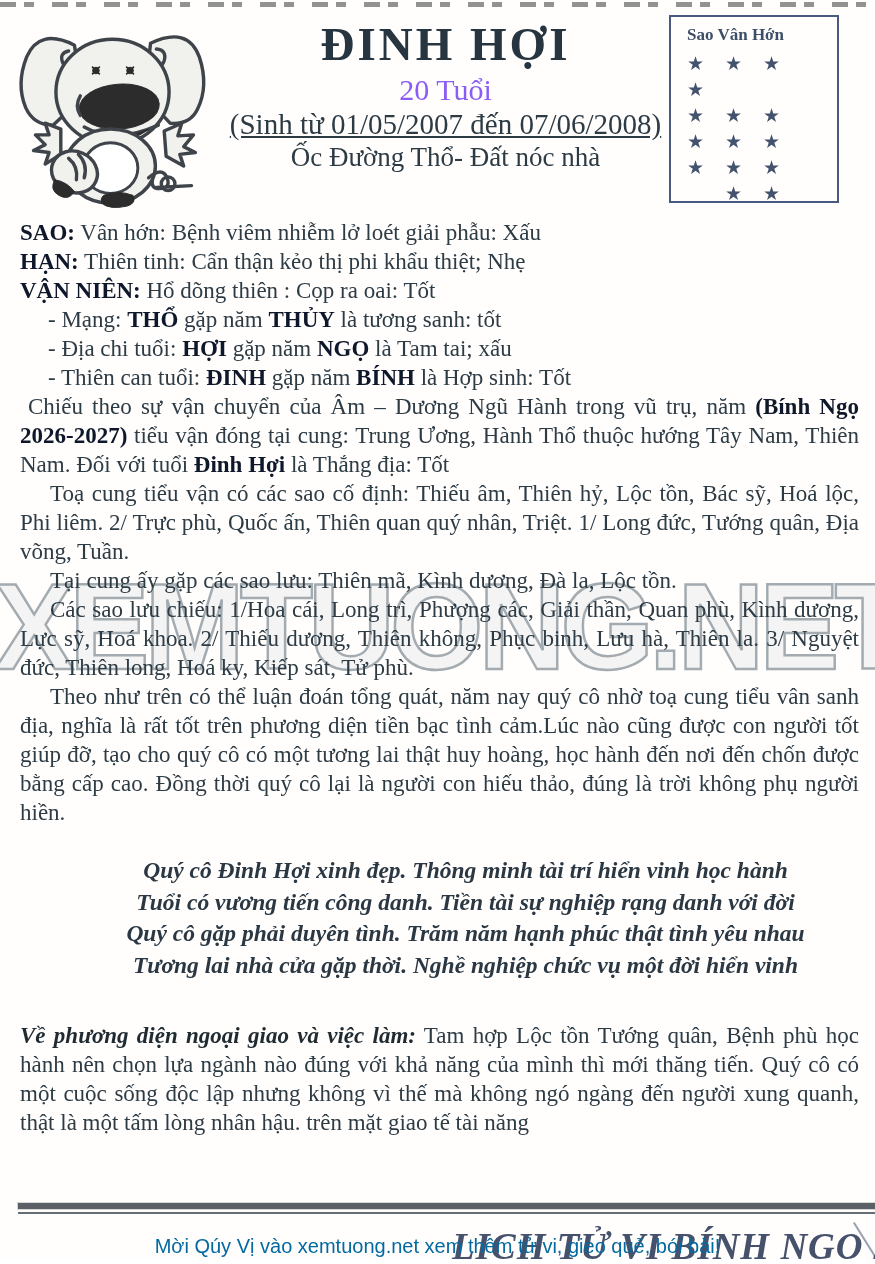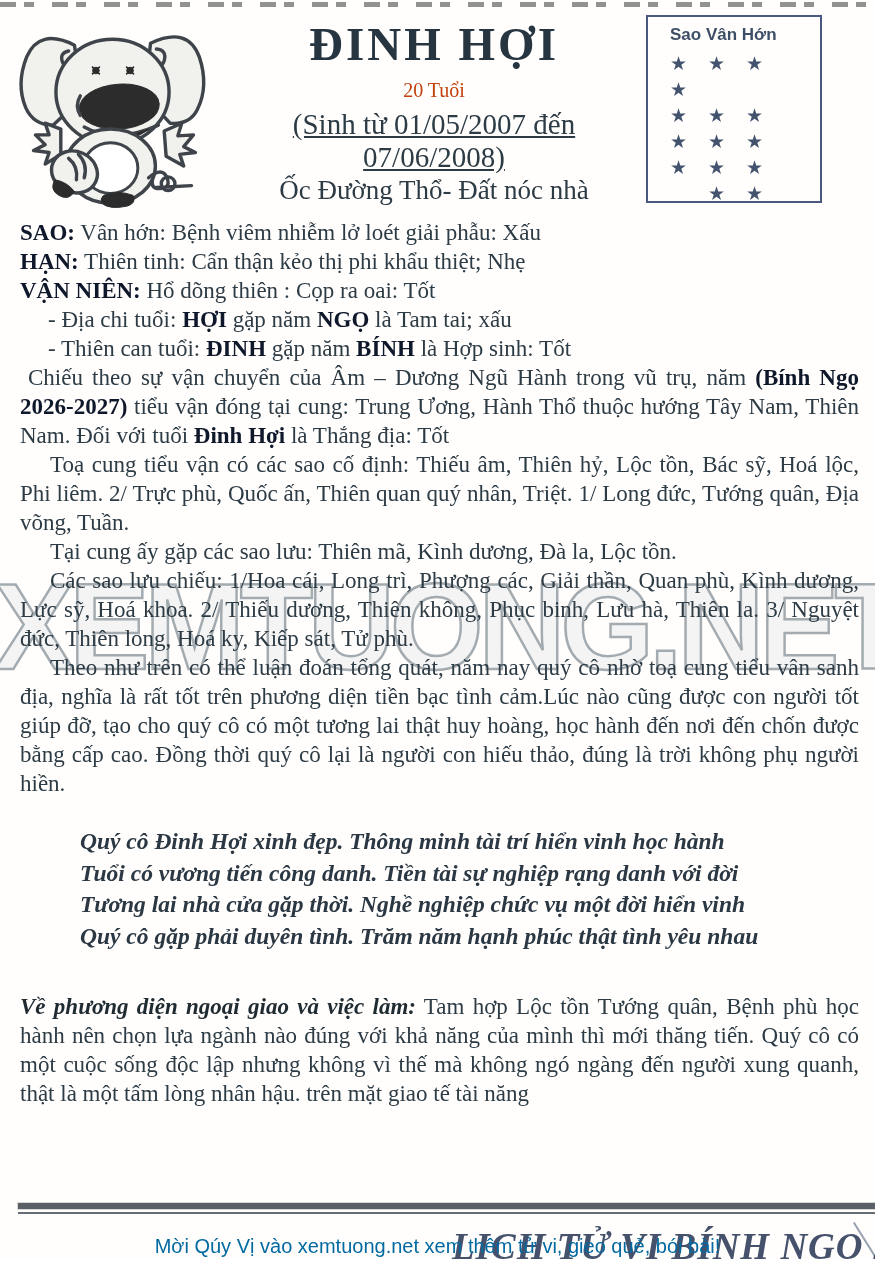--- a/index.html
+++ b/index.html
@@ -14,44 +14,44 @@
     background:repeating-linear-gradient(90deg,#3a3a3a 0 16px, transparent 16px 24px, #3a3a3a 24px 34px, transparent 34px 52px);
   }
   
   .header { position:relative; z-index:2; display:flex; align-items:flex-start; padding-top:12px; height:200px; }
   .pig-wrap { width:212px; flex:0 0 212px; padding-left:10px; }
   .header-center { flex:1 1 auto; text-align:center; padding-top:4px; }
   .page-title {
     margin:0; font-size:47px; font-weight:700; letter-spacing:3px;
     color:#273540; line-height:56px;
   }
-  .age-line { font-size:20px; line-height:36px; color:#c2410c; }
+  .age-line { font-size:30px; line-height:36px; color:#8b5cf6; }
   .birth-range { font-size:29px; line-height:33px;text-decoration:underline; }
   .element-line { font-size:27px; line-height:32px; }
   .element-mark { font-size:18px; vertical-align:10px; color:#4a565e; }
   .destiny-line { font-size:27px; line-height:33px; }
   
   .star-box {
-    flex:0 0 150px; width:150px; margin-right:53px; margin-top:3px;
-    border:2px solid #49597f; padding:8px 0 14px 22px; height:162px;
-    font-family:Liberation Sans, sans-serif;
+    flex:0 0 150px; width:150px; margin-right:36px; margin-top:3px;
+    border:2px solid #49597f; padding:8px 0 14px 16px; height:162px;
+    font-family:Liberation Serif, serif;
   }
   .star-box-title { font-size:17px; font-weight:700; color:#3c4f66; margin-bottom:6px; }
   .star-grid { display:grid; grid-template-columns:repeat(3, 38px); grid-auto-rows:26px; }
   .star-cell { font-size:19px; color:#43536e; line-height:26px; }
   
   .body { position:relative; z-index:2; padding:6px 16px 0 20px; font-size:23px; line-height:29px; }
   .attr-line { white-space:nowrap; }
   .attr-line.dash { padding-left:28px; }
   .para { text-align:justify; }
   .indent { text-indent:30px; }
   .indent-sm { text-indent:8px; }
   .seg-b { font-weight:700; color:#0f172a; }
   .seg-bi { font-weight:700; font-style:italic; color:#1f2a31; }
-  .poem { margin:28px 8px 0 60px; font-weight:700; font-style:italic; font-size:23.5px; line-height:31.5px; color:#2b3843; }
+  .poem { margin:28px 8px 0 60px; font-weight:700; font-style:italic; font-size:23.5px; line-height:31.5px; color:#2b3843;text-align:center; }
   .para.lead { margin-top:40px; }
   
   .watermark {
     position:absolute; z-index:1; top:552px; left:-6px; width:890px;
     font-family:"Liberation Sans", sans-serif; font-weight:700;
     font-size:122px; letter-spacing:-5px; white-space:nowrap;
     color:rgba(226,229,229,0.38);
     -webkit-text-stroke:2.5px rgba(148,158,163,0.85);
     transform:scaleX(0.985); transform-origin:left; line-height:150px;
   }
@@ -150,32 +150,33 @@
           <span class="star-cell">★</span>
           <span class="star-cell">★</span>
         </div>
     </div>
   </div>
 
   <div class="body">
       <div class="attr-line"><span class="seg-b">SAO:</span><span> Vân hớn: Bệnh viêm nhiễm lở loét giải phẫu: Xấu</span></div>
       <div class="attr-line"><span class="seg-b">HẠN:</span><span> Thiên tinh: Cẩn thận kẻo thị phi khẩu thiệt; Nhẹ</span></div>
       <div class="attr-line"><span class="seg-b">VẬN NIÊN:</span><span> Hổ dõng thiên : Cọp ra oai: Tốt</span></div>
+      <div class="attr-line dash"><span>- Mạng: </span><span class="seg-b">THỔ</span><span> gặp năm </span><span class="seg-b">THỦY</span><span> là tương sanh: tốt</span></div>
       <div class="attr-line dash"><span>- Địa chi tuổi: </span><span class="seg-b">HỢI</span><span> gặp năm </span><span class="seg-b">NGỌ</span><span> là Tam tai; xấu</span></div>
       <div class="attr-line dash"><span>- Thiên can tuổi: </span><span class="seg-b">ĐINH</span><span> gặp năm </span><span class="seg-b">BÍNH</span><span> là Hợp sinh: Tốt</span></div>
       <div class="para indent-sm"><span>Chiếu theo sự vận chuyển của Âm – Dương Ngũ Hành trong vũ trụ, năm </span><span class="seg-b">(Bính Ngọ 2026-2027)</span><span> tiểu vận đóng tại cung: Trung Ương, Hành Thổ thuộc hướng Tây Nam, Thiên Nam. Đối với tuổi </span><span class="seg-b">Đinh Hợi</span><span>  là Thắng địa: Tốt</span></div>
       <div class="para indent"><span>Toạ cung tiểu vận có các sao cố định: Thiếu âm, Thiên hỷ, Lộc tồn, Bác sỹ, Hoá lộc, Phi liêm. 2/ Trực phù, Quốc ấn, Thiên quan quý nhân, Triệt. 1/ Long đức, Tướng quân, Địa võng, Tuần.</span></div>
       <div class="para indent"><span>Tại cung ấy gặp các sao lưu: Thiên mã, Kình dương, Đà la, Lộc tồn.</span></div>
       <div class="para indent"><span>Các sao lưu chiếu: 1/Hoa cái, Long trì, Phượng các, Giải thần, Quan phù, Kình dương, Lực sỹ, Hoá khoa. 2/ Thiếu dương, Thiên không, Phục binh, Lưu hà, Thiên la. 3/ Nguyệt đức, Thiên long, Hoá ky, Kiếp sát, Tử phù.</span></div>
       <div class="para indent"><span>Theo như trên có thể luận đoán tổng quát, năm nay quý cô nhờ toạ cung tiểu vân sanh địa, nghĩa là rất tốt trên phương diện tiền bạc tình cảm.Lúc nào cũng được con người tốt giúp đỡ, tạo cho quý cô có một tương lai thật huy hoàng, học hành đến nơi đến chốn được bằng cấp cao. Đồng thời quý cô lại là người con hiếu thảo, đúng là trời không phụ người hiền.</span></div>
       <div class="poem">
         <div class="poem-line">Quý cô Đinh Hợi xinh đẹp. Thông minh tài trí hiển vinh học hành</div>
         <div class="poem-line">Tuổi có vương tiến công danh. Tiền tài sự nghiệp rạng danh với đời</div>
+        <div class="poem-line">Quý cô gặp phải duyên tình. Trăm năm hạnh phúc thật tình yêu nhau</div>
         <div class="poem-line">Tương lai nhà cửa gặp thời. Nghề nghiệp chức vụ một đời hiển vinh</div>
-        <div class="poem-line">Quý cô gặp phải duyên tình. Trăm năm hạnh phúc thật tình yêu nhau</div>
       </div>
       <div class="para lead"><span class="seg-bi">Về phương diện ngoại giao và việc làm:</span><span> Tam hợp Lộc tồn Tướng quân, Bệnh phù học hành nên chọn lựa ngành nào đúng với khả năng của mình thì mới thăng tiến. Quý cô có một cuộc sống độc lập nhưng không vì thế mà không ngó ngàng đến người xung quanh, thật là một tấm lòng nhân hậu. trên mặt giao tế tài năng</span></div>
     </div>
 
   <div class="watermark">XEMTUONG.NET</div>
 
   <div class="rule-thick"></div>
   <div class="rule-thin"></div>
   <div class="banner-title">LỊCH TỬ VI BÍNH NGỌ 2026</div>
   <div class="footer-caption">Mời Qúy Vị vào xemtuong.net xem thêm tử vi, gieo quẻ, bói bài!</div>

